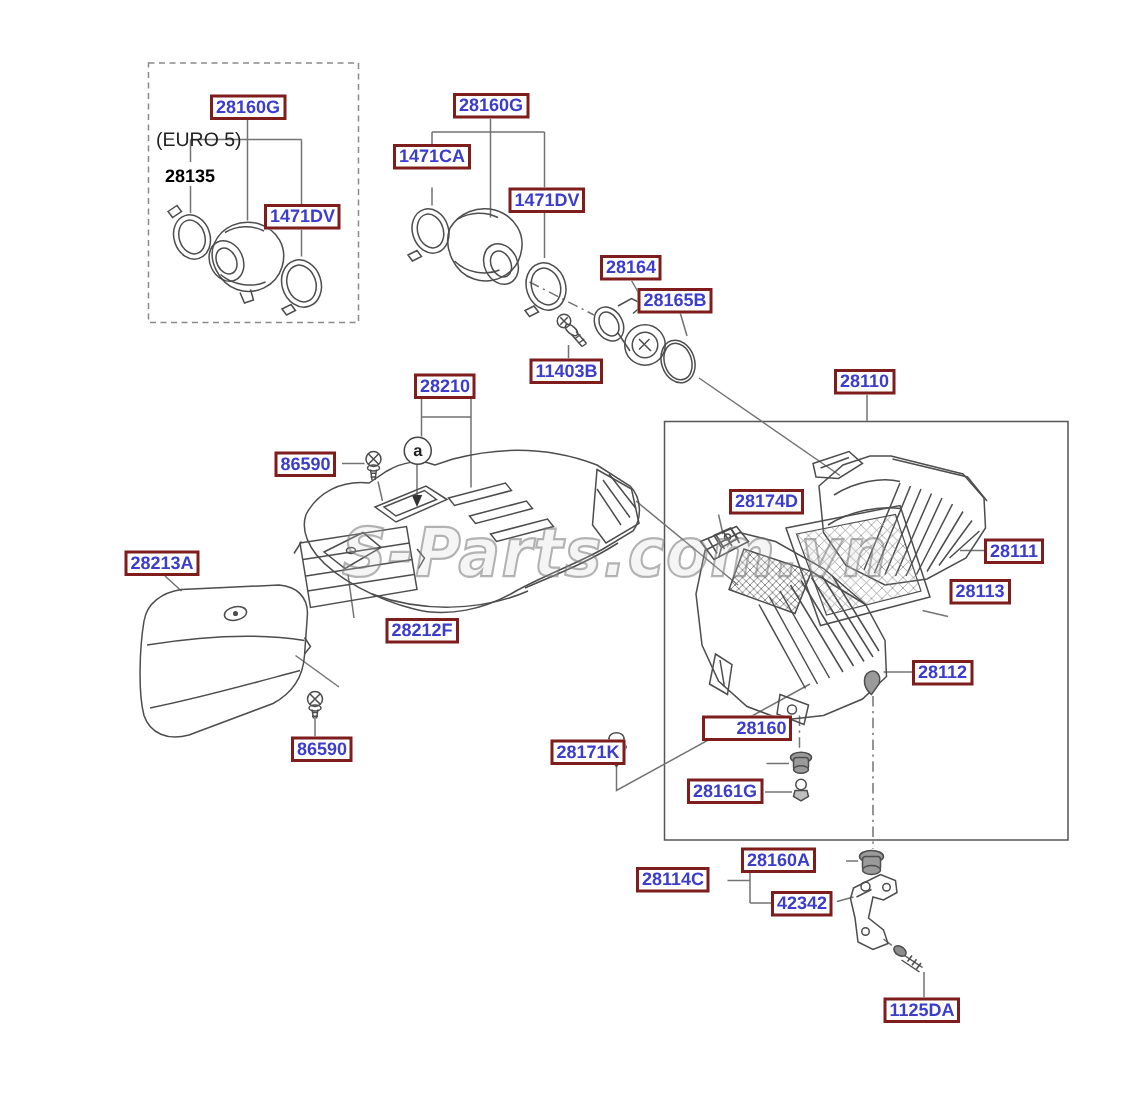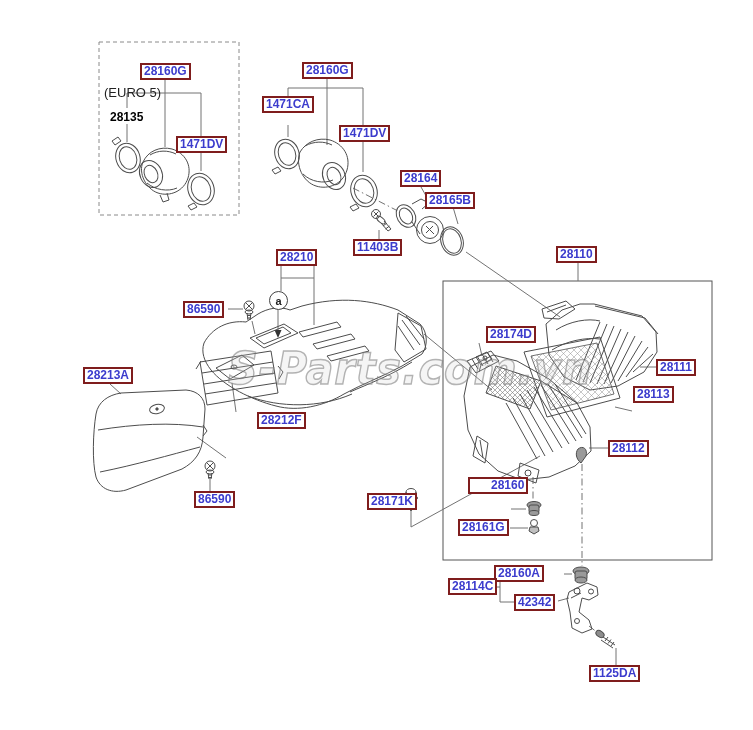--- a/index.html
+++ b/index.html
@@ -297,17 +297,17 @@
   <div class="plabel" style="left:456px;top:326px;margin-left:30px;">28174D</div>
   <div class="plabel" style="left:656px;top:359px;">28111</div>
   <div class="plabel" style="left:633px;top:386px;">28113</div>
   <div class="plabel" style="left:608px;top:440px;">28112</div>
 
   <div class="plabel" style="left:331px;top:493px;margin-left:36px;">28171K</div>
   <div class="plabel" style="left:468px;top:477px;padding-left:21px;">28160</div>
   <div class="plabel" style="left:458px;top:519px;">28161G</div>
 
   <div class="plabel" style="left:494px;top:565px;">28160A</div>
-  <div class="plabel" style="left:448px;top:578px;">28114C</div>
+  <div class="plabel" style="left:424px;top:578px;">28114C</div>
   <div class="plabel" style="left:514px;top:594px;">42342</div>
   <div class="plabel" style="left:589px;top:665px;">1125DA</div>
 
 </div>
 
 </body></html>

